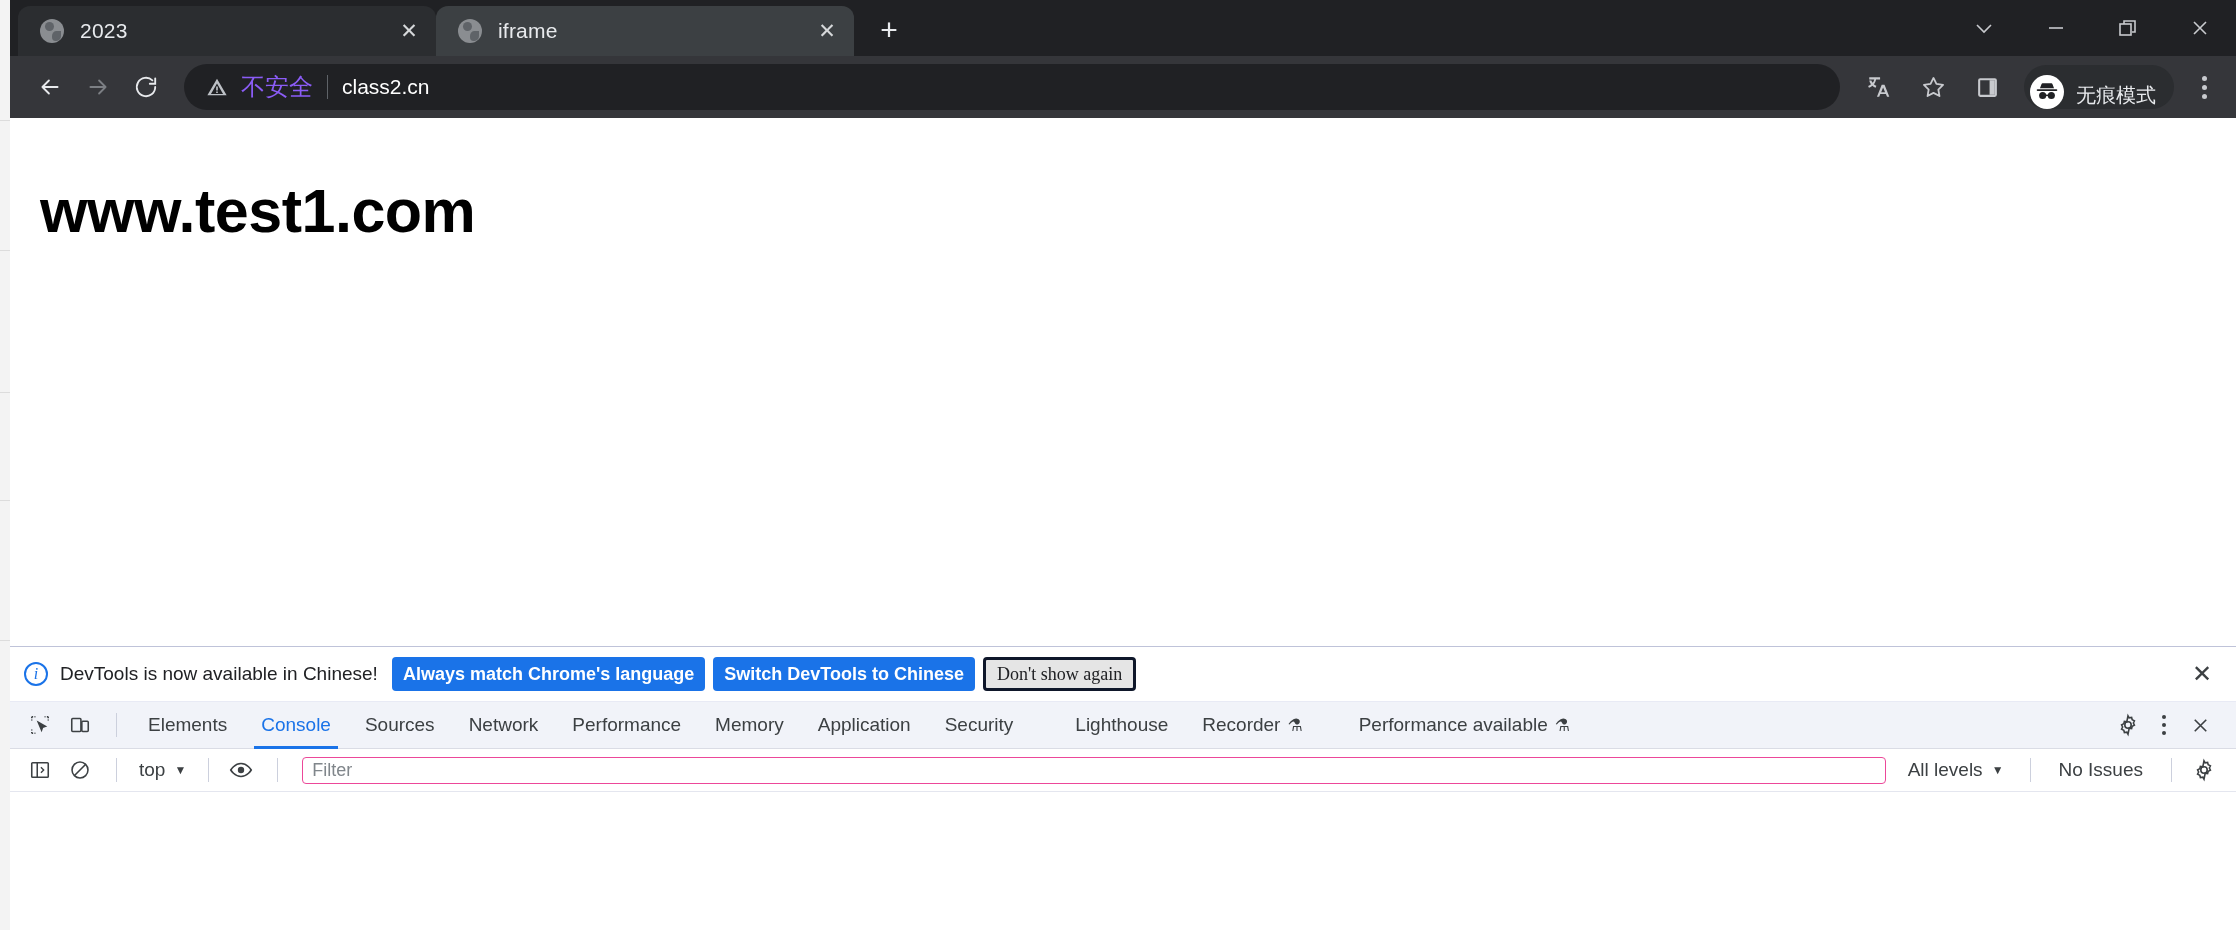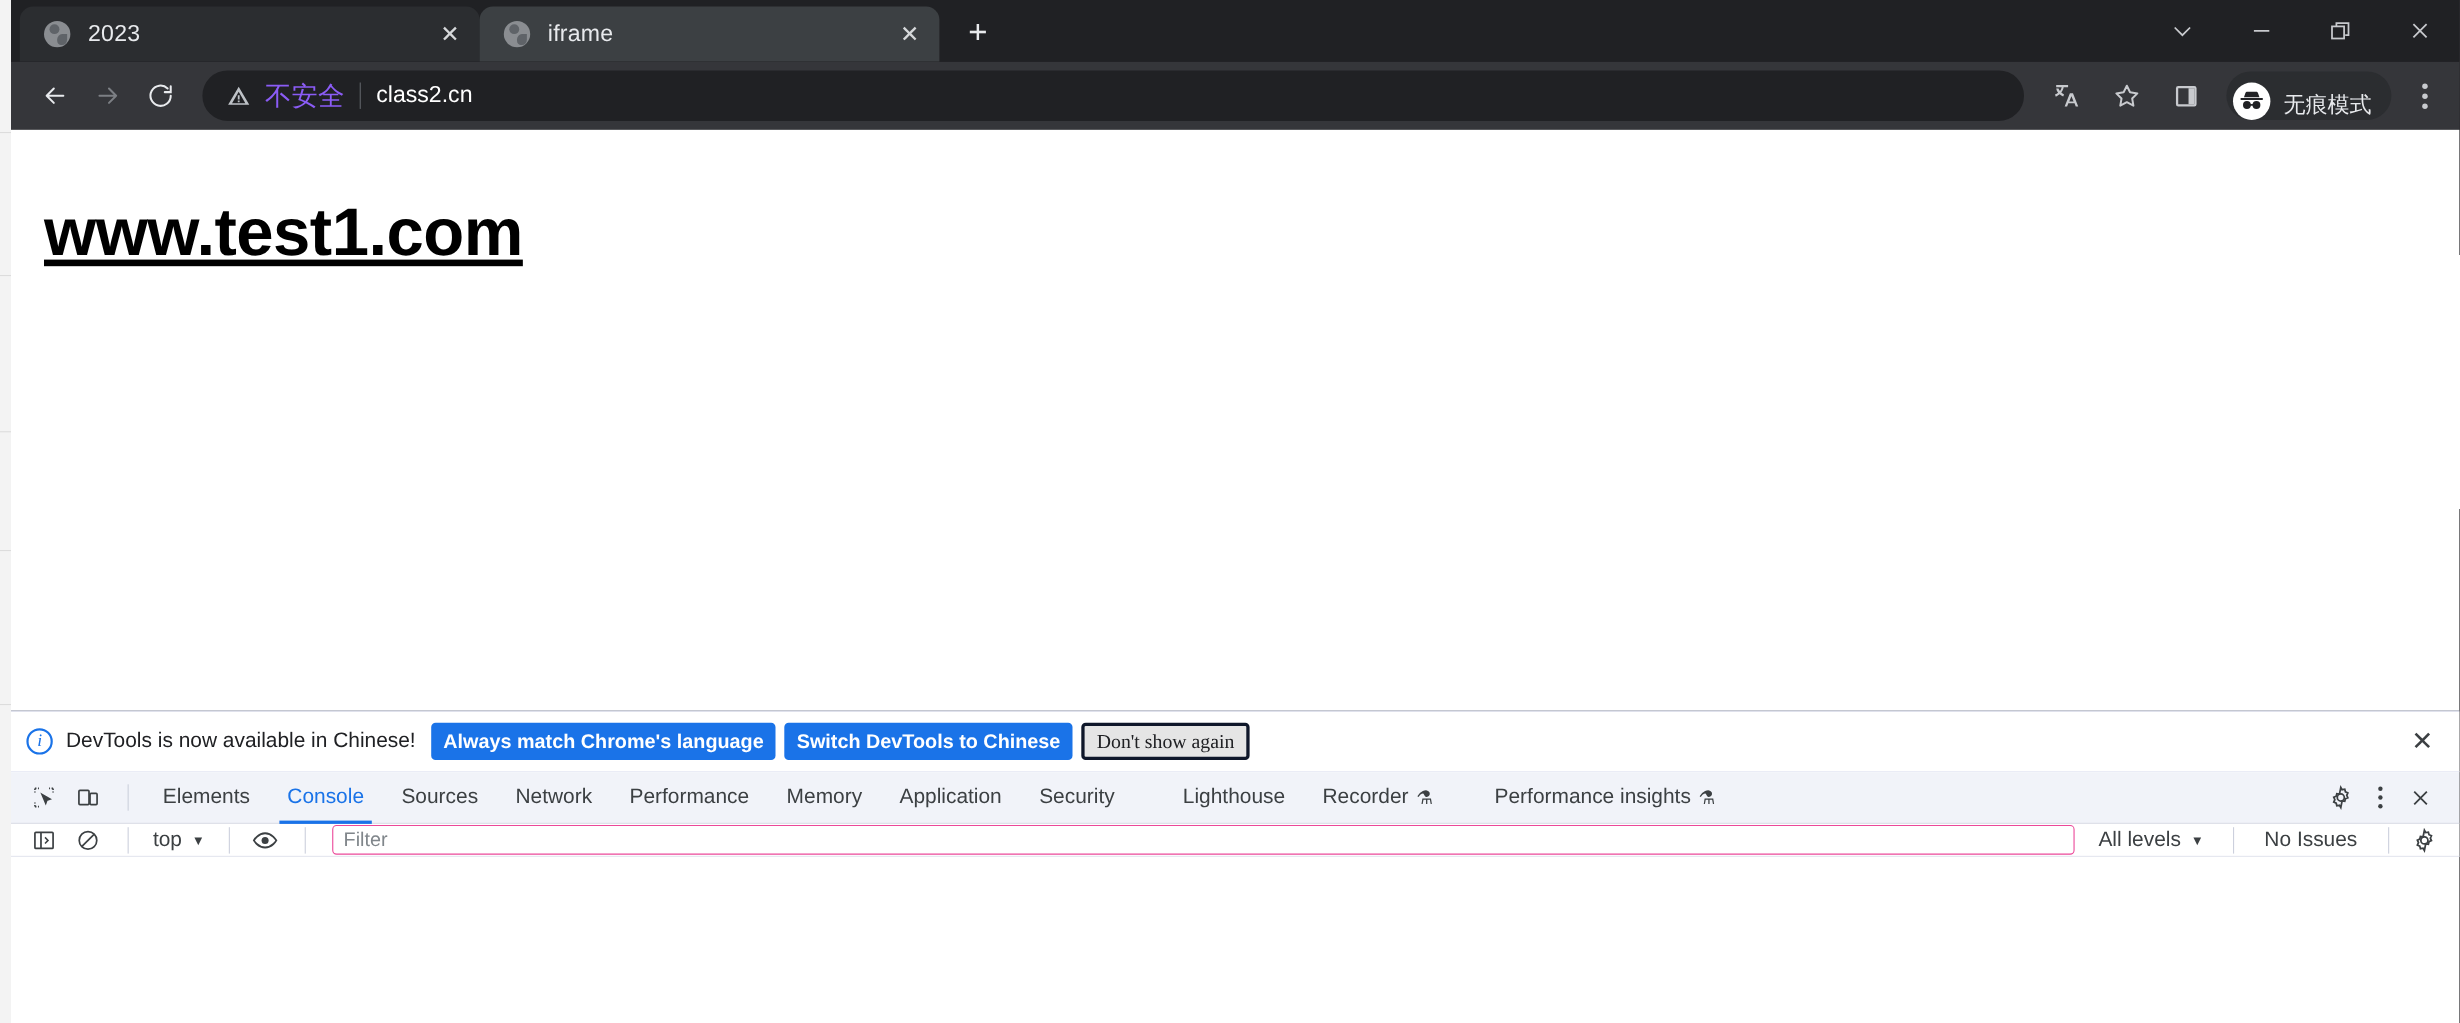--- a/index.html
+++ b/index.html
@@ -231,21 +231,20 @@
     overflow: hidden;
   }
   #page-heading {
     position: absolute;
     left: 30px; top: 58px;
     font-size: 61px;
     font-weight: bold;
     color: #000000;
     letter-spacing: -.5px;
     font-family: "Liberation Sans", sans-serif;
-    text-decoration: underline;
   }
 
   
   #devtools {
     position: absolute;
     left: 0; bottom: 0;
     width: 2226px;
     height: 284px;
     background: #ffffff;
     border-top: 1px solid #bfc3d9;
@@ -363,21 +362,21 @@
     align-items: center; justify-content: center;
     gap: 4px; cursor: pointer;
   }
   .dt-dots span {
     width: 4px; height: 4px; border-radius: 50%;
     background: #3c4043; display: block;
   }
 
   
   #console-toolbar {
-    height: 30px;
+    height: 43px;
     background: #ffffff;
     display: flex;
     align-items: center;
     padding: 0 10px 0 12px;
     border-bottom: 1px solid #e4e6ef;
   }
   #context-select {
     display: flex; align-items: center; gap: 9px;
     font-size: 19px; color: #3c4043;
     padding: 0 8px; cursor: pointer;
@@ -639,21 +638,21 @@
           <span>Security</span>
         </div>
       <div class="dt-tab" style="margin-left:28px">
           <span>Lighthouse</span>
         </div>
       <div class="dt-tab">
         <span>Recorder</span>
         <span class="flask-icon">⚗</span>
       </div>
       <div class="dt-tab" style="margin-left:22px">
-        <span>Performance insights</span>
+        <span>Performance available</span>
         <span class="flask-icon">⚗</span>
       </div>
 
       <div id="dt-tabbar-right">
         <div class="dt-tool-icon">
           <svg width="24" height="24" viewBox="0 0 24 24" fill="none" stroke="currentColor" stroke-width="1.6">
               <circle cx="12" cy="12" r="3.2"></circle>
               <path d="M12 2.8l1.2 2.1 2.4-.4.6 2.3 2.2 1-1 2.2 1 2.2-2.2 1-.6 2.3-2.4-.4L12 21.2l-1.2-2.1-2.4.4-.6-2.3-2.2-1 1-2.2-1-2.2 2.2-1 .6-2.3 2.4.4z"></path>
             </svg>
         </div>

